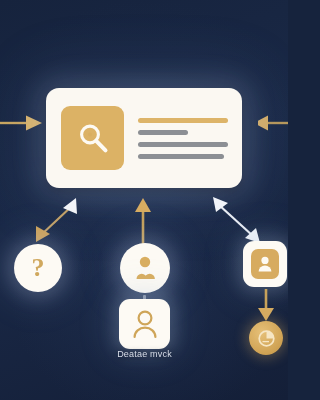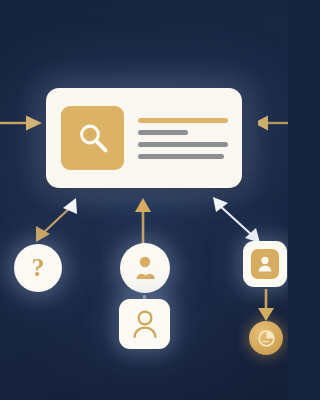--- a/index.html
+++ b/index.html
@@ -166,20 +166,21 @@
   </div>
 
   <div id="tick-center" class="abs"></div>
 
   <div id="node-person" class="abs node-square">
     <svg width="30" height="32" viewBox="0 0 30 32">
       <circle cx="15" cy="10" r="6.4" fill="none" stroke="#cfa558" stroke-width="2.2"></circle>
       <path d="M4.6 29 a10.4 9.4 0 0 1 20.8 0" fill="none" stroke="#cfa558" stroke-width="2.2" stroke-linecap="round"></path>
     </svg>
   </div>
+  <div id="node-person-caption" class="abs">Deatae mvck</div>
 
   <div id="arrow-down-right" class="abs">
     <svg width="24" height="34" viewBox="0 0 24 34">
       <line x1="12" y1="0" x2="12" y2="22" stroke="#c6a15a" stroke-width="2.6"></line>
       <polygon points="12,32 20,19 4,19" fill="#d6ac61"></polygon>
     </svg>
   </div>
 
   <div id="node-report" class="abs">
     <svg width="21" height="21" viewBox="0 0 21 21">

